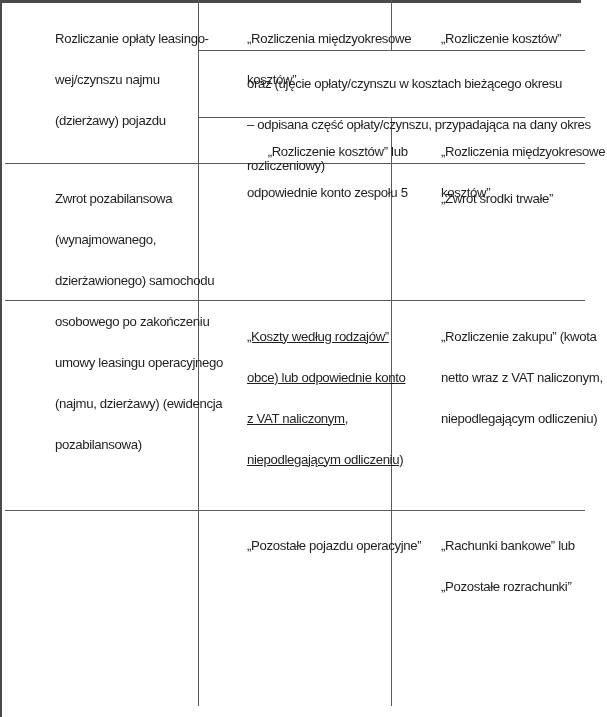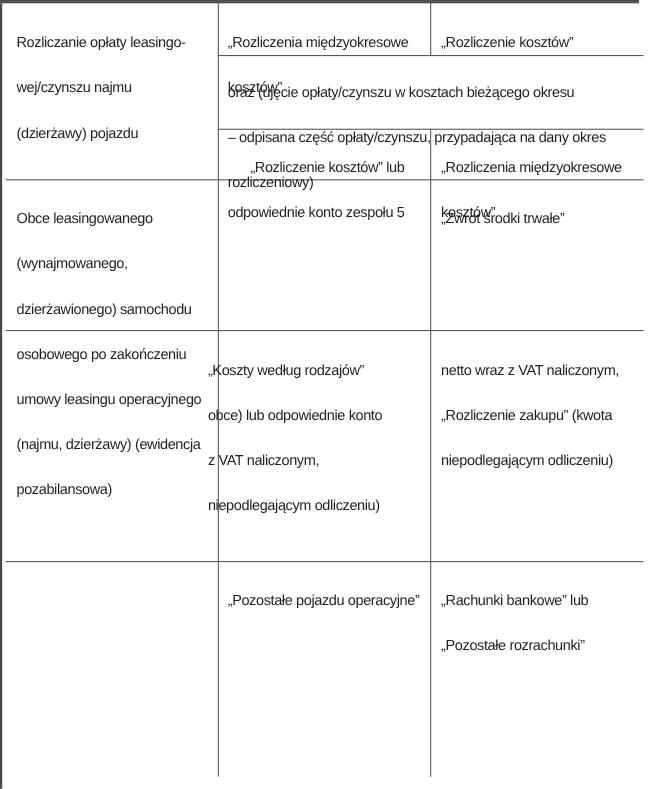--- a/index.html
+++ b/index.html
@@ -32,20 +32,21 @@
     .outer-h { height: 2px; background: #4a4a4a; }
 
     .cell {
       position: absolute;
       font-size: 13.2px;
       line-height: 20.5px;
       letter-spacing: -0.35px;
       font-stretch: condensed;
       white-space: pre-line;
       color: #1f1f1f;
+      margin-left: 40px;
     }
     .cell .line { display: block; white-space: nowrap; }
   </style>
 </head>
 <body>
 
 <div class="page">
 
   <div class="outer-h" style="left:5px; top:3px; width:581px; height:1px;"></div>
   <div class="outer-h" style="left:5px; top:705px; width:581px;"></div>
@@ -86,42 +87,42 @@
   <div class="cell" style="left:207px; top:121px;text-align:right;">
     <span class="line">„Rozliczenie kosztów” lub</span>
     <span class="line">odpowiednie konto zespołu 5</span>
   </div>
   <div class="cell" style="left:401px; top:121px;">
     <span class="line">„Rozliczenia międzyokresowe</span>
     <span class="line">kosztów”</span>
   </div>
 
   <div class="cell" style="left:15px; top:168px;">
-    <span class="line">Obce leasingowanego</span>
+    <span class="line">Zwrot pozabilansowa</span>
     <span class="line">(wynajmowanego,</span>
     <span class="line">dzierżawionego) samochodu</span>
     <span class="line">osobowego po zakończeniu</span>
     <span class="line">umowy leasingu operacyjnego</span>
     <span class="line">(najmu, dzierżawy) (ewidencja</span>
     <span class="line">pozabilansowa)</span>
   </div>
   <div class="cell" style="left:207px; top:168px;"></div>
   <div class="cell" style="left:401px; top:168px;">
     <span class="line">„Zwrot środki trwałe”</span>
   </div>
 
-  <div class="cell" style="left:189px; top:306px;">
+  <div class="cell" style="left:207px; top:306px;text-decoration:underline;">
     <span class="line">„Koszty według rodzajów”</span>
     <span class="line">obce) lub odpowiednie konto</span>
     <span class="line">z VAT naliczonym,</span>
     <span class="line">niepodlegającym odliczeniu)</span>
   </div>
   <div class="cell" style="left:401px; top:306px;">
+    <span class="line">„Rozliczenie zakupu” (kwota</span>
     <span class="line">netto wraz z VAT naliczonym,</span>
-    <span class="line">„Rozliczenie zakupu” (kwota</span>
     <span class="line">niepodlegającym odliczeniu)</span>
   </div>
 
   <div class="cell" style="left:207px; top:515px;">
     <span class="line">„Pozostałe pojazdu operacyjne”</span>
   </div>
   <div class="cell" style="left:401px; top:515px;">
     <span class="line">„Rachunki bankowe” lub</span>
     <span class="line">„Pozostałe rozrachunki”</span>
   </div>

